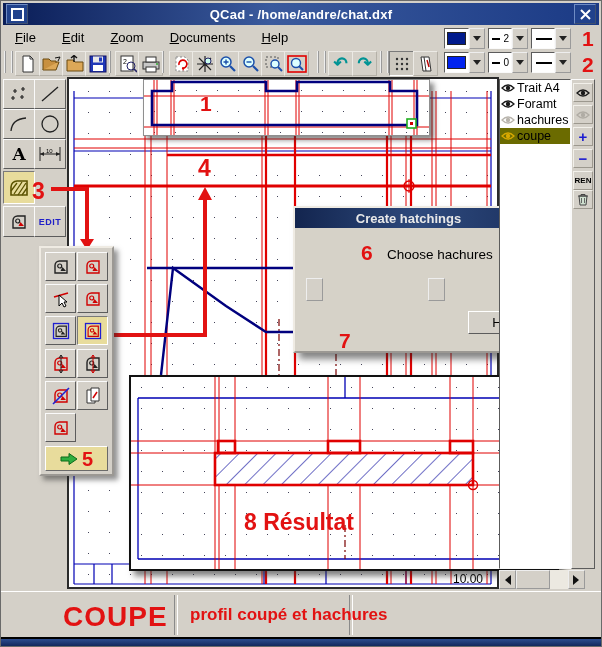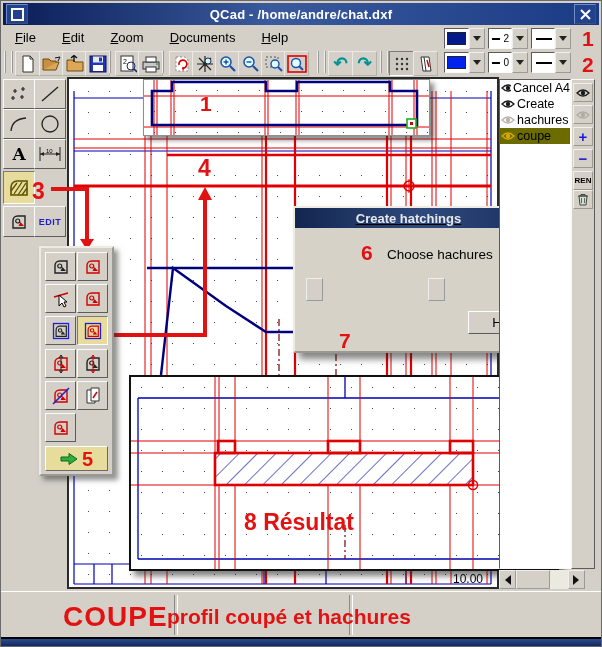--- a/index.html
+++ b/index.html
@@ -59,21 +59,21 @@
   .pbtn{position:absolute;width:29px;height:27px;display:flex;align-items:center;justify-content:center;}
   .pbtn.sel{background:#e8dc9c;border-color:#7a7a7a #fff #fff #7a7a7a;}
   .step5{position:absolute;left:4px;top:198px;width:61px;height:23px;background:#e8dc9c;
     border:1px solid;border-color:#fff #6a6a6a #6a6a6a #fff;
     display:flex;align-items:center;justify-content:center;gap:4px;}
   .step5 .num{font-size:20px;font-weight:bold;color:#e21212;line-height:1;}
   
   .dialog{left:292px;top:205px;width:249px;height:143px;background:#d6d2c8;
     border:2px outset #efebe3;box-shadow:6px 6px 7px rgba(30,30,30,.55);}
   .dtitlebar{position:absolute;left:0;top:0;width:100%;height:20px;
-    background:linear-gradient(90deg,#13254f,#2e4a7d 50%,#1a2f5e);display:flex;align-items:center;text-decoration:underline;}
+    background:linear-gradient(90deg,#13254f,#2e4a7d 50%,#1a2f5e);display:flex;align-items:center;}
   .dtitle{flex:1;text-align:center;color:#e8e8e8;font-weight:bold;font-size:13px;}
   .dclose{width:18px;height:15px;margin-right:2px;background:#27406f;border:1px outset #5f79a8;
     color:#d8d8d8;font-size:11px;font-weight:bold;display:flex;align-items:center;justify-content:center;}
   .dcombo{position:absolute;height:20px;display:flex;}
   .dcombo .field{flex:1;background:#ffffc2;border:1px solid;border-color:#5c5c5c #fafafa #fafafa #5c5c5c;
     display:flex;align-items:center;padding:0 3px;font-size:13px;}
   .dbtn{position:absolute;height:21px;border:1px solid;border-color:#fff #5c5c5c #5c5c5c #fff;
     background:#d4d0c8;display:flex;align-items:center;justify-content:center;font-size:13px;}
   .dbtn.default{background:#e8dc9c;border-color:#222;border-width:1px;box-shadow:0 0 0 1px #888;}
   
@@ -91,21 +91,21 @@
   .hscroll{left:498px;top:569px;width:86px;height:19px;background:#d4d0c8;display:flex;}
   .sbtn{width:17px;height:19px;border:1px outset #eee;background:#d4d0c8;display:flex;align-items:center;justify-content:center;box-sizing:border-box;}
   .tri-l{width:0;height:0;border:5px solid transparent;border-right:6px solid #111;margin-right:4px;}
   .tri-r{width:0;height:0;border:5px solid transparent;border-left:6px solid #111;margin-left:4px;}
   .sthumb{width:34px;border:1px outset #eee;background:#d4d0c8;box-sizing:border-box;}
   .strack{flex:1;background:#ece9e1;}
   
   .statusbar{left:0;top:590px;width:602px;height:46px;background:#d4d0c8;border-top:1px solid #fff;}
   .sdivider{position:absolute;top:3px;width:2px;height:40px;border-left:1px solid #8a8a8a;border-right:1px solid #fff;}
   .coupe{position:absolute;left:62px;top:9px;font-size:28px;font-weight:bold;color:#e21212;letter-spacing:1px;}
-  .caption{position:absolute;left:166px;top:13px;font-size:21px;font-weight:bold;color:#e21212;}
+  .caption{position:absolute;left:189px;top:13px;font-size:17px;font-weight:bold;color:#e21212;}
   .bottombar{left:0;top:636px;width:602px;height:11px;background:linear-gradient(#2c4c8e,#0b1e4e);
     border-top:2px solid #000;box-sizing:border-box;}
   svg text{font-family:"Liberation Sans",sans-serif;}
 </style>
 </head>
 <body>
 
 <div id="app">
 
   <svg width="0" height="0" style="position:absolute">
@@ -541,27 +541,27 @@
         <span>Help</span>
       </div>
     <div class="abs ann" style="left:44px;top:121px;font-size:21px">7</div>
   </div>
 
   <div class="abs layerpanel">
     <div class="lrow">
       <svg width="14" height="10" style="color:#1a1a1a">
           <use href="#eye"></use>
         </svg>
-      <span>Cancel A4</span>
+      <span>Trait A4</span>
     </div>
     <div class="lrow">
       <svg width="14" height="10" style="color:#1a1a1a">
           <use href="#eye"></use>
         </svg>
-      <span>Create</span>
+      <span>Foramt</span>
     </div>
     <div class="lrow">
       <svg width="14" height="10" style="color:#b8b4ac">
           <use href="#eye"></use>
         </svg>
       <span>hachures</span>
     </div>
     <div class="lrow sel">
       <svg width="14" height="10" style="color:#d8a800">
           <use href="#eye"></use>

